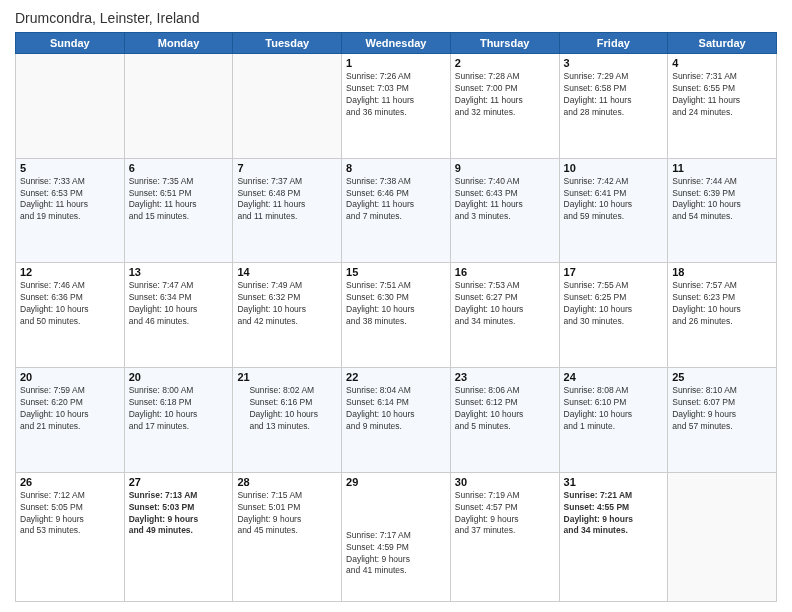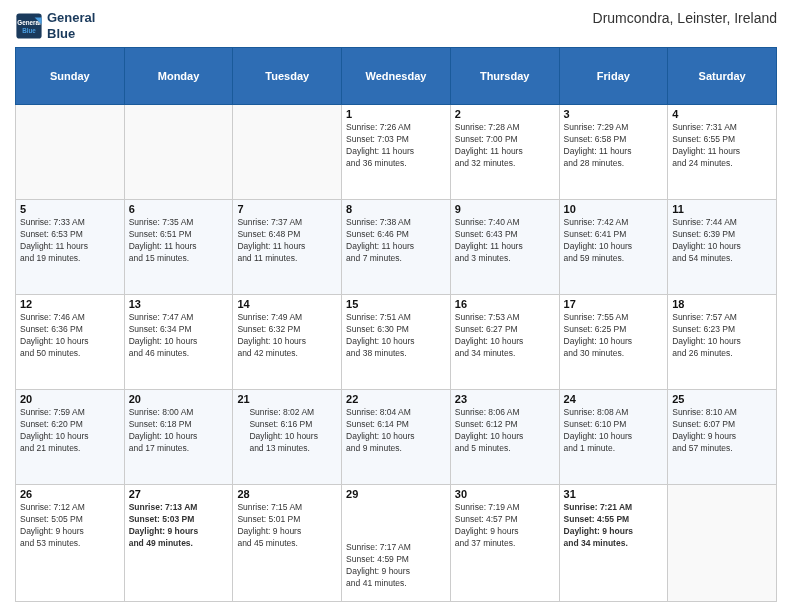--- a/index.html
+++ b/index.html
@@ -57,21 +57,21 @@
       border-collapse: collapse;
       width: 100%;
       table-layout: fixed;
     }
     .calendar th {
       background-color: #2e6db4;
       color: #fff;
       font-size: 11px;
       font-weight: bold;
       text-align: center;
-      padding: 22px 2px;
+      padding: 4px 2px;
       border: 1px solid #1a5a9a;
     }
     .calendar td {
       border: 1px solid #ccc;
       vertical-align: top;
       padding: 3px 4px;
       font-size: 9px;
       color: #222;
       height: 88px;
       background: #fff;
@@ -92,32 +92,20 @@
     }
     .empty {
       background: #f9f9f9 !important;
     }
   </style>
 </head>
 <body>
 
 <div class="page">
   <div class="header">
-    <div class="logo">
-      <svg class="logo-icon" viewBox="0 0 40 40">
-        <rect x="2" y="2" width="36" height="36" rx="4" fill="#1a3a5c"></rect>
-        <text x="20" y="18" text-anchor="middle" fill="white" font-size="9" font-weight="bold">General</text>
-        <text x="20" y="30" text-anchor="middle" fill="#4a9de0" font-size="9" font-weight="bold">Blue</text>
-        <polygon points="28,8 38,8 38,18" fill="#4a9de0"></polygon>
-      </svg>
-      <div>
-        <div class="logo-text">General</div>
-        <div class="logo-text">Blue</div>
-      </div>
-    </div>
     <div class="title-block">
       <div class="subtitle">Drumcondra, Leinster, Ireland</div>
     </div>
   </div>
 
   <table class="calendar">
     <thead>
       <tr>
       <th>Sunday</th>
           <th>Monday</th>

